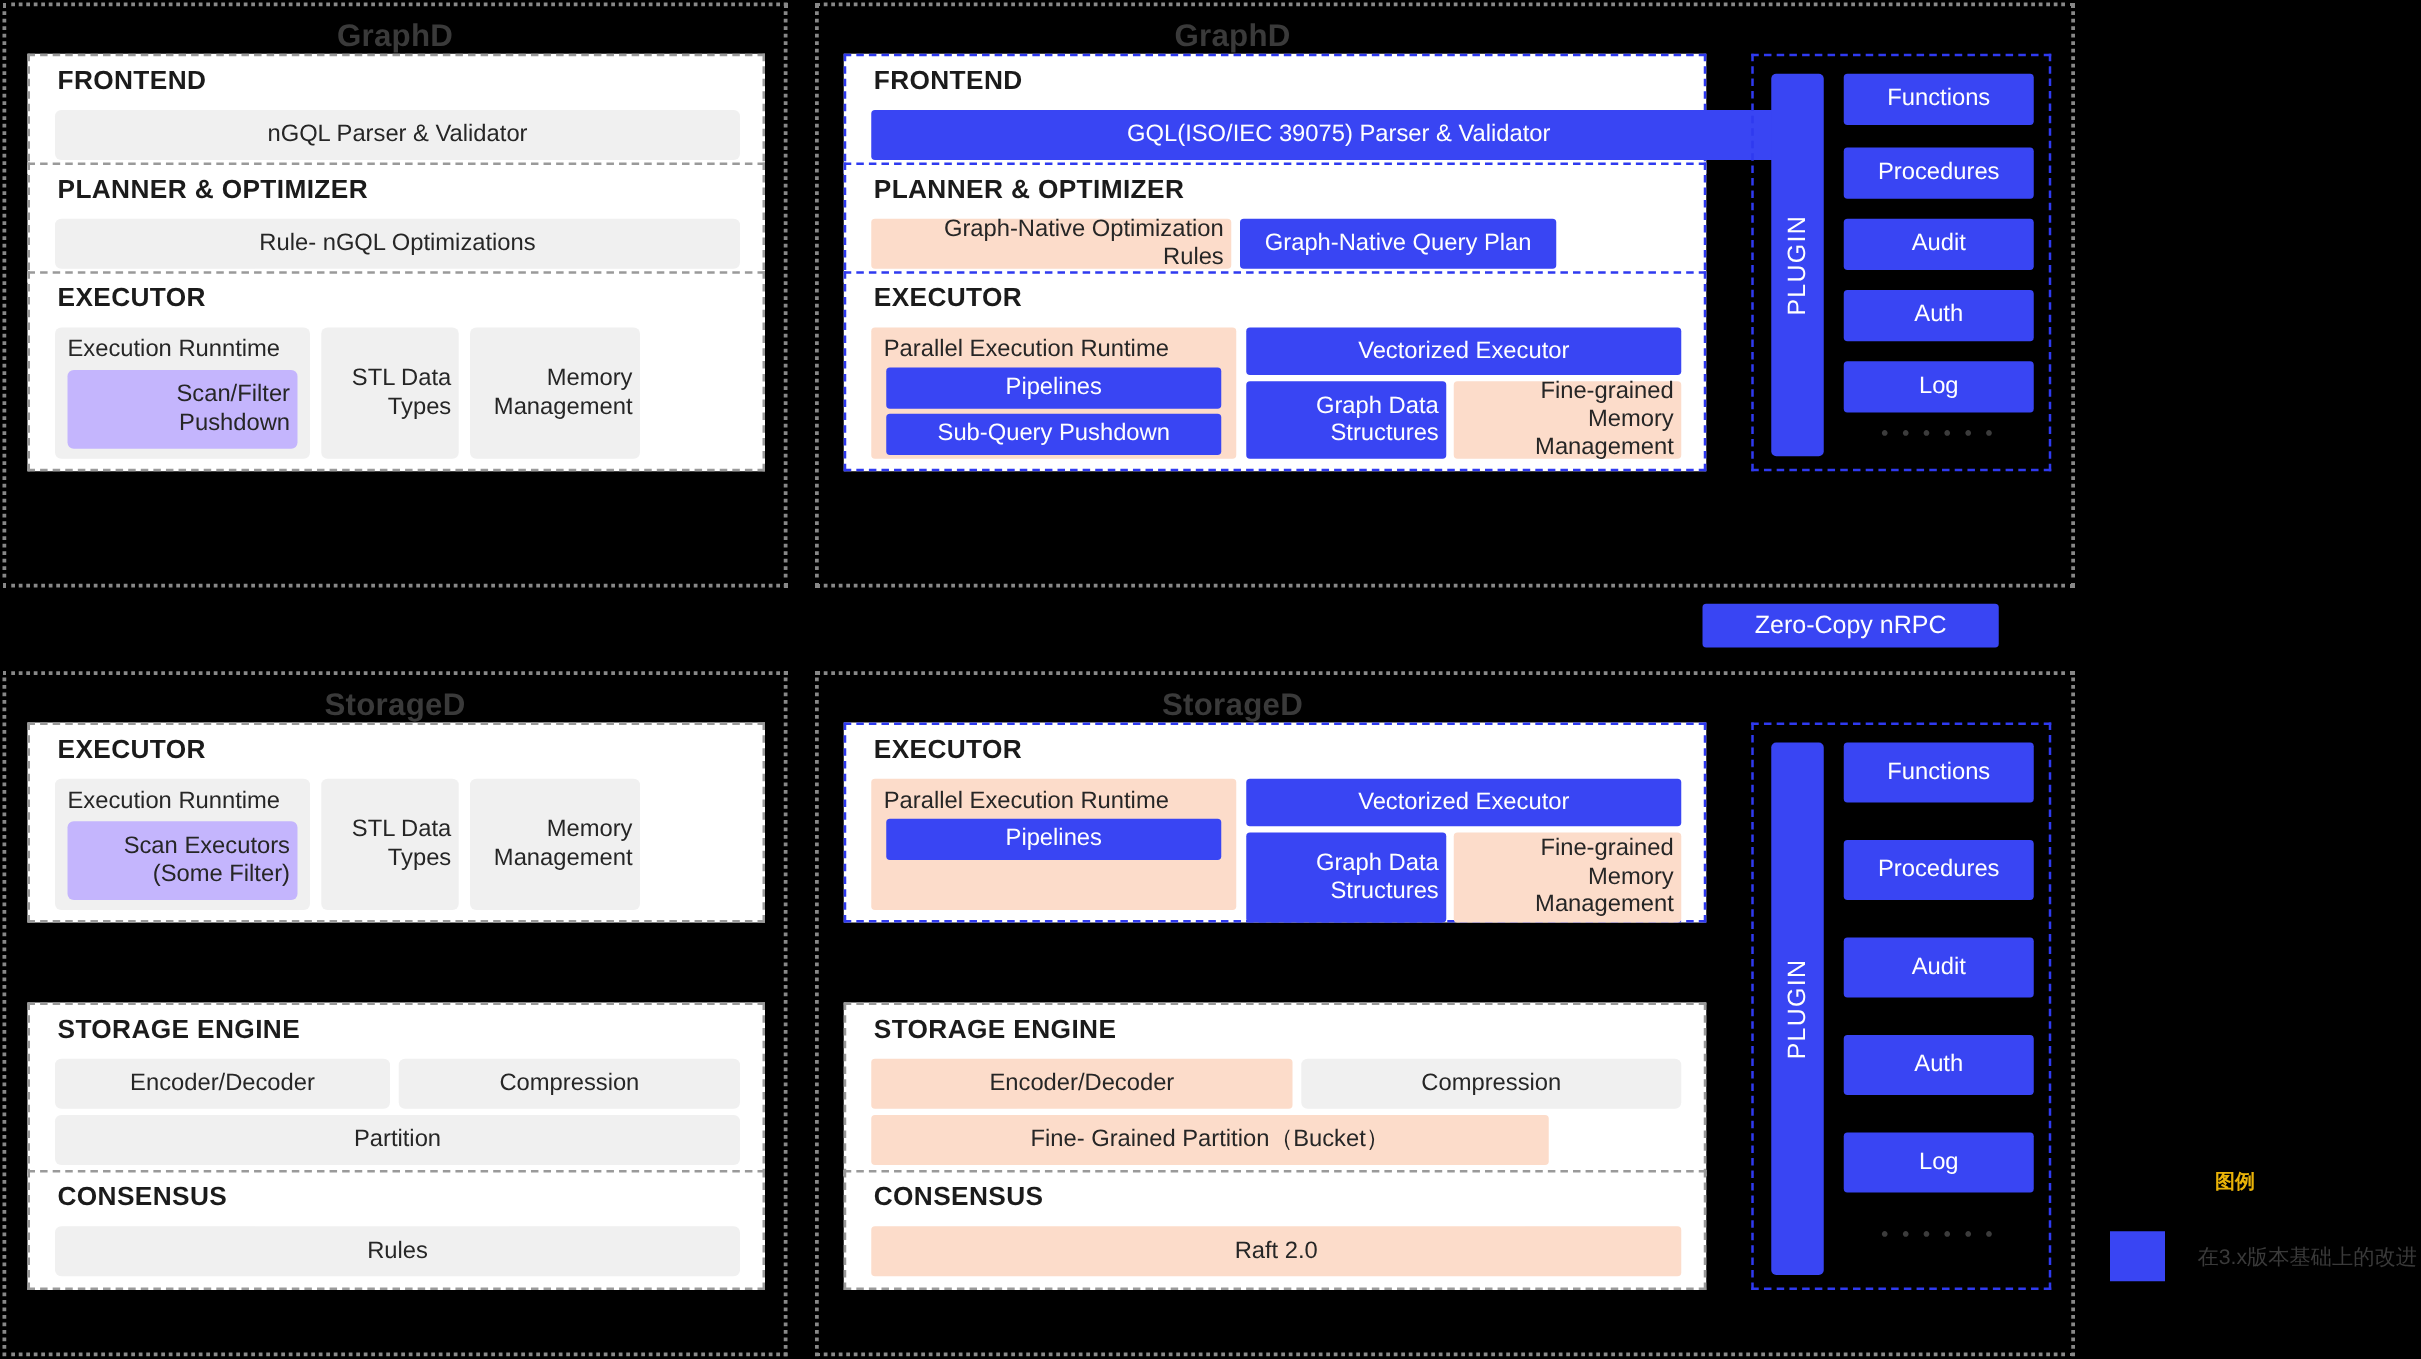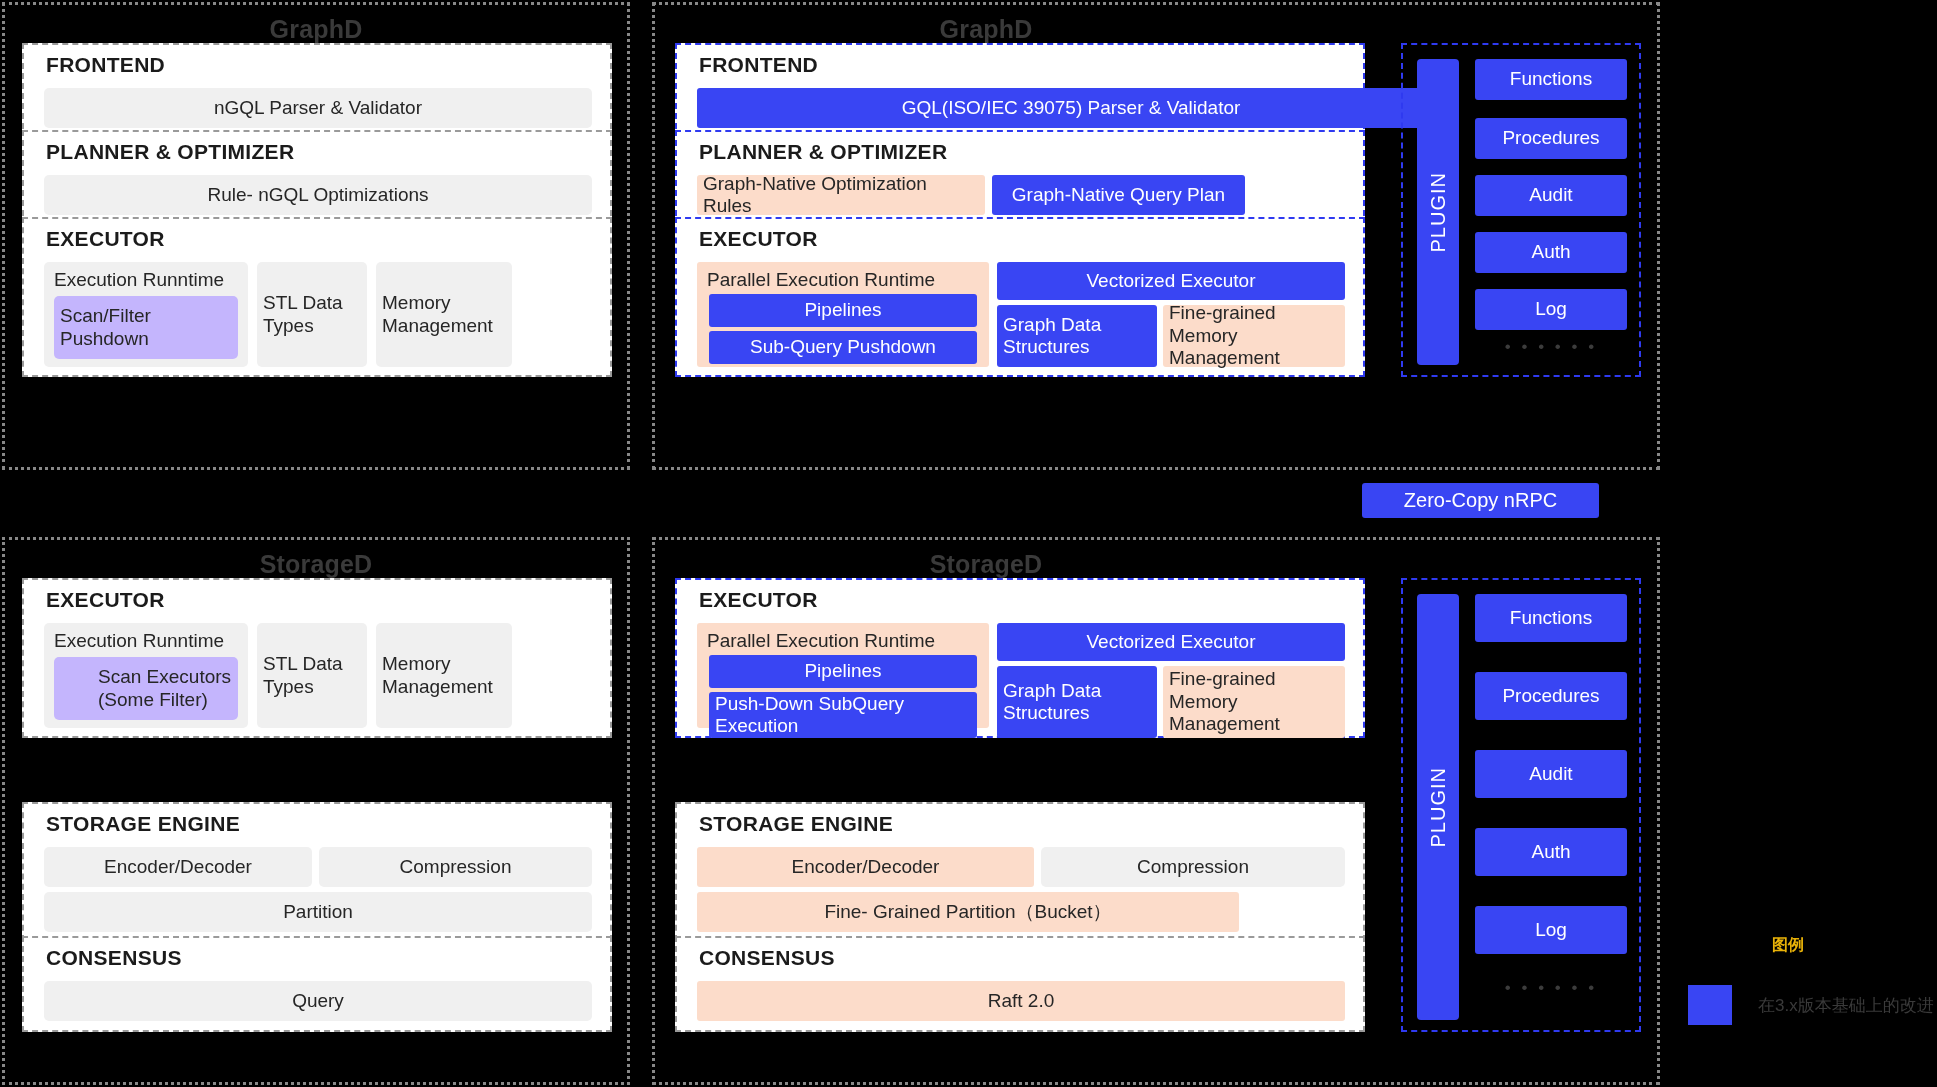--- a/index.html
+++ b/index.html
@@ -44,21 +44,21 @@
     letter-spacing: .3px;
   }
 
   
   .box {
     position: absolute;
     border-radius: 5px;
     display: flex;
     align-items: center;
     justify-content: center;
-    text-align: left;
+    text-align: right;
     font-size: 19px;
     line-height: 1.18;
     padding: 2px 6px;
   }
   .box.gray   { background: #f0f0f0; color: #262626; }
   .box.gray2  { background: #c4b5fd; color: #262626; }
   .box.blue   { background: #3945f3; color: #ffffff; border-radius: 3px; }
   .box.peach  { background: #fcdcca; color: #262626; border-radius: 3px; }
   .box.topal  { align-items: flex-start; }
   .box .inner-label {
@@ -201,34 +201,33 @@
 
   <div class="layer" style="left:17px; top:262px; width:590px; height:139px;">
     <div class="layer-title">STORAGE ENGINE</div>
     <div class="box gray" style="left:20px; top:43px; width:268px; height:40px;">Encoder/Decoder</div>
     <div class="box gray" style="left:295px; top:43px; width:273px; height:40px;">Compression</div>
     <div class="box gray" style="left:20px; top:88px; width:548px; height:40px;">Partition</div>
   </div>
 
   <div class="layer" style="left:17px; top:396px; width:590px; height:96px;">
     <div class="layer-title">CONSENSUS</div>
-    <div class="box gray" style="left:20px; top:43px; width:548px; height:40px;">Query</div>
+    <div class="box gray" style="left:20px; top:43px; width:548px; height:40px;">Rules</div>
   </div>
 </div>
 
 <div class="service" style="left:652px; top:537px; width:1008px; height:548px;">
   <div class="service-title" style="left:0; right:340px;">StorageD</div>
 
   <div class="layer blue-dash" style="left:20px; top:38px; width:690px; height:160px;">
     <div class="layer-title">EXECUTOR</div>
 
     <div class="box peach topal" style="left:20px; top:43px; width:292px; height:105px;">
       <div class="inner-label">Parallel Execution Runtime</div>
       <div class="box blue" style="left:12px; top:32px; width:268px; height:33px;">Pipelines</div>
-      <div class="box blue" style="left:12px; top:69px; width:268px; height:46px;">Push-Down SubQuery Execution</div>
     </div>
 
     <div class="box blue" style="left:320px; top:43px; width:348px; height:38px;">Vectorized Executor</div>
     <div class="box blue" style="left:320px; top:86px; width:160px; height:72px;">Graph Data Structures</div>
     <div class="box peach" style="left:486px; top:86px; width:182px; height:72px;">Fine-grained Memory Management</div>
   </div>
 
   <div class="layer" style="left:20px; top:262px; width:690px; height:139px;">
     <div class="layer-title">STORAGE ENGINE</div>
     <div class="box peach" style="left:20px; top:43px; width:337px; height:40px;">Encoder/Decoder</div>

